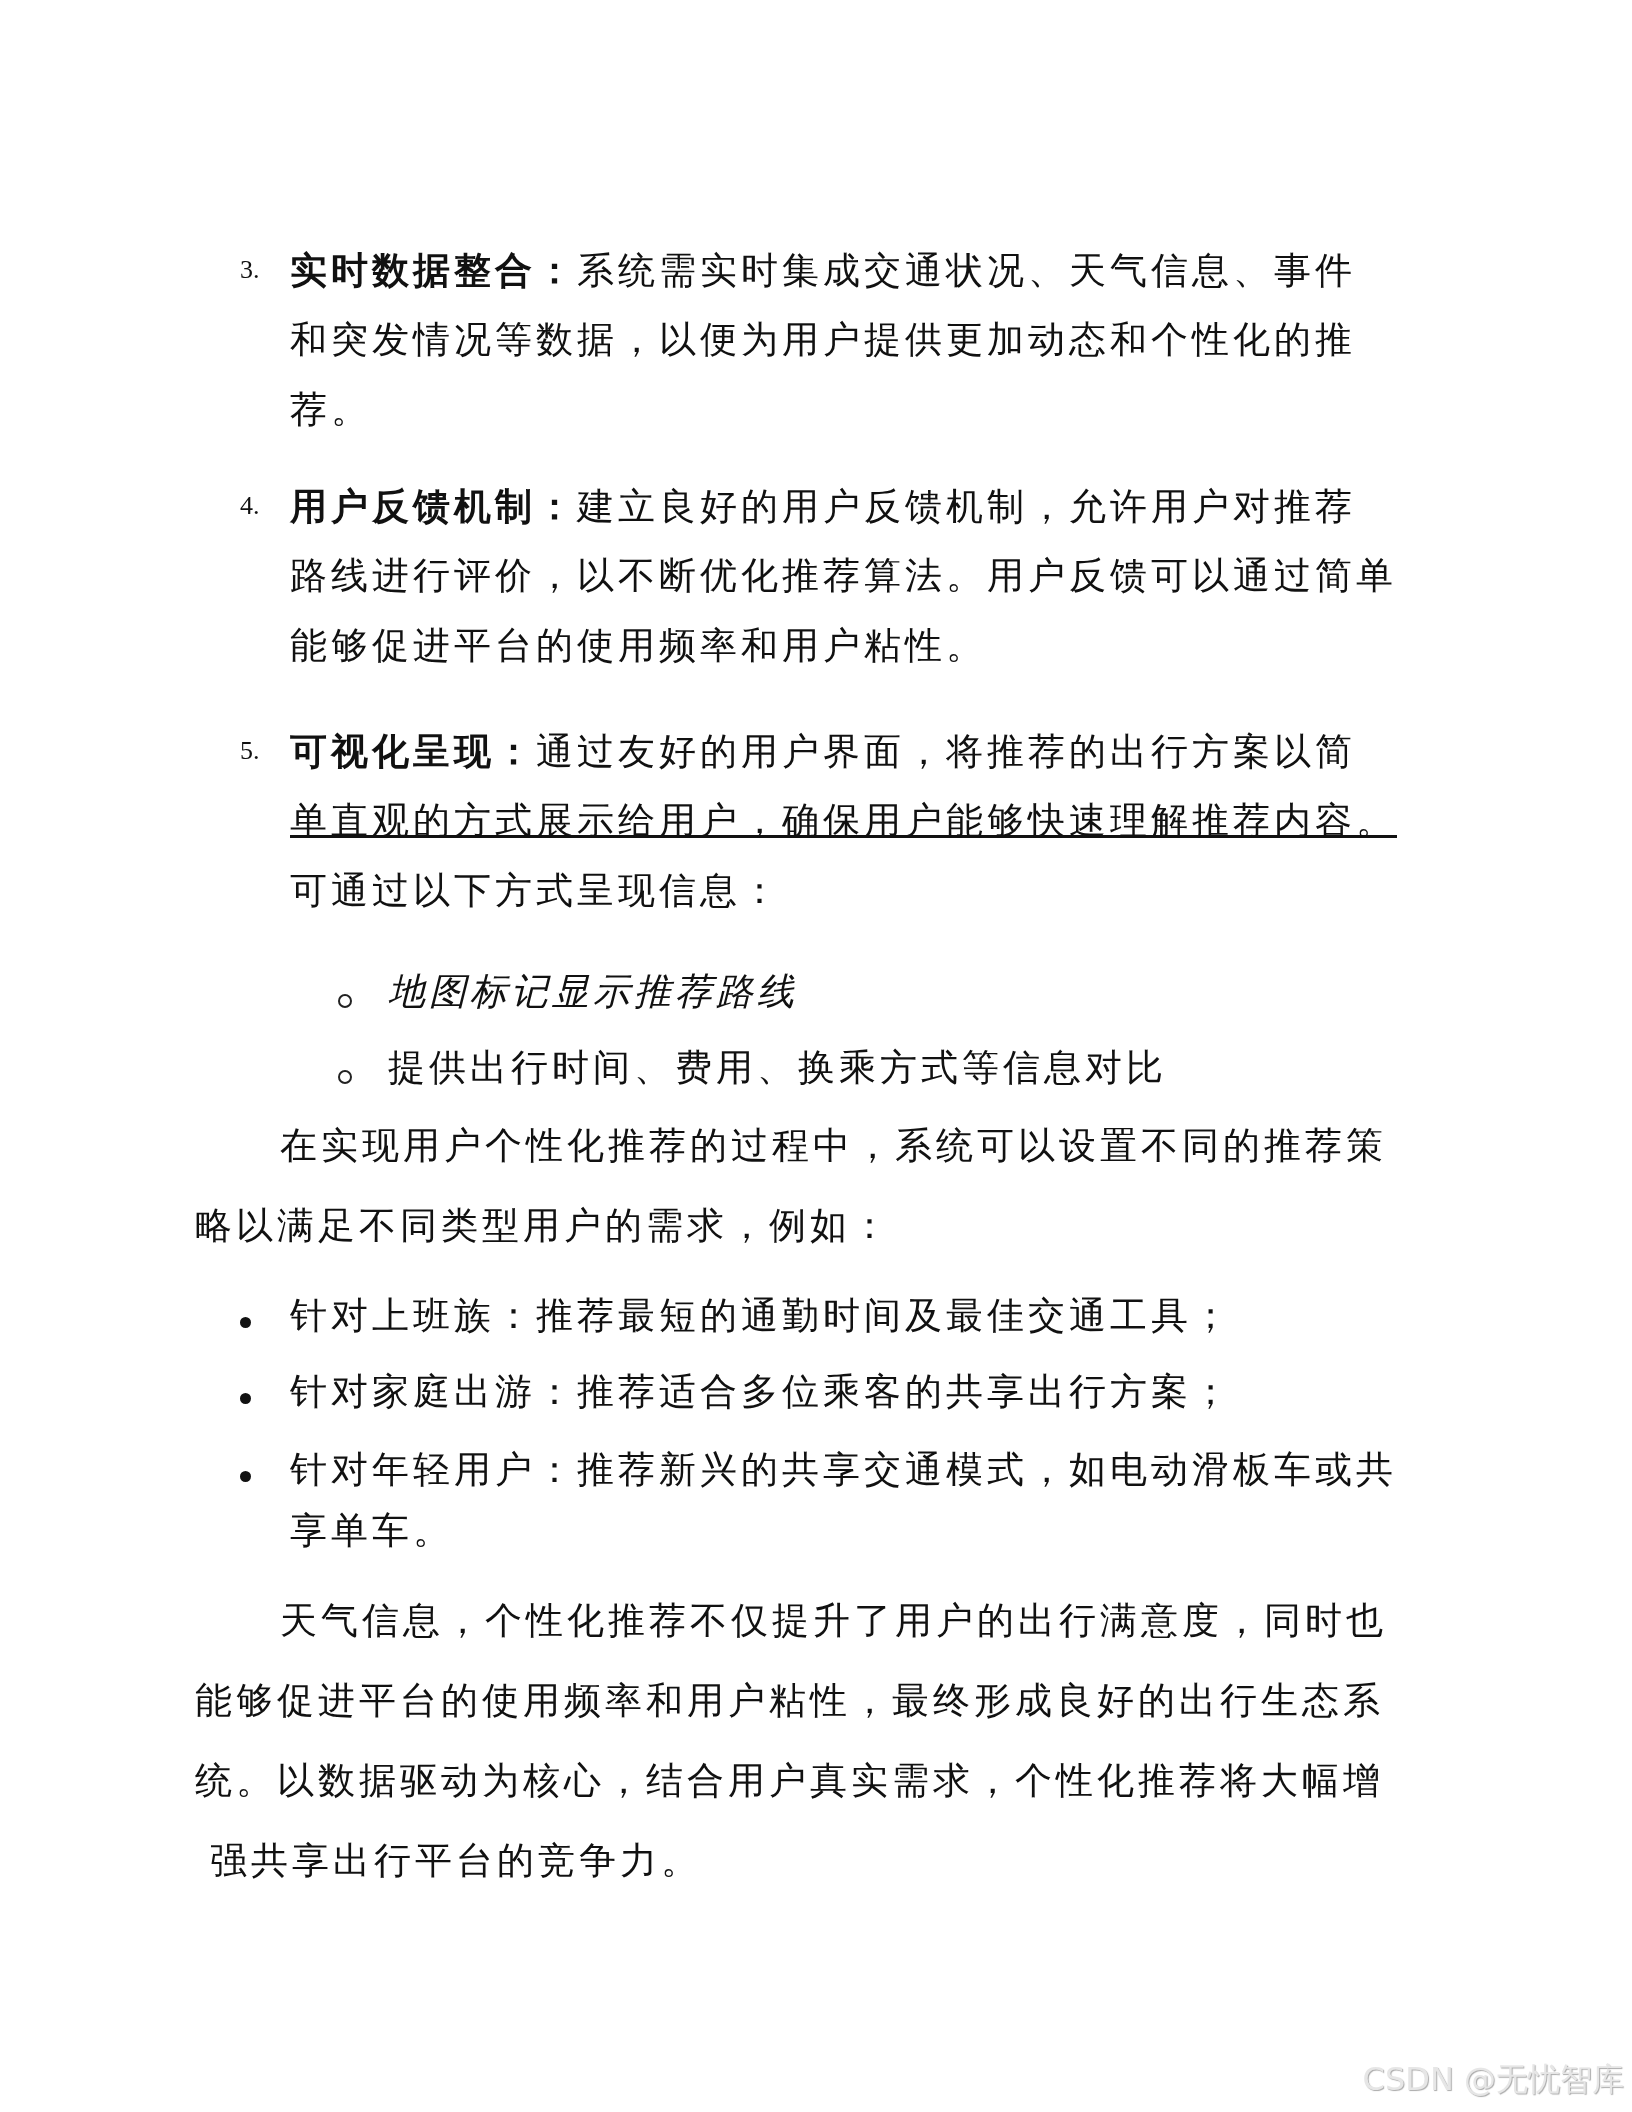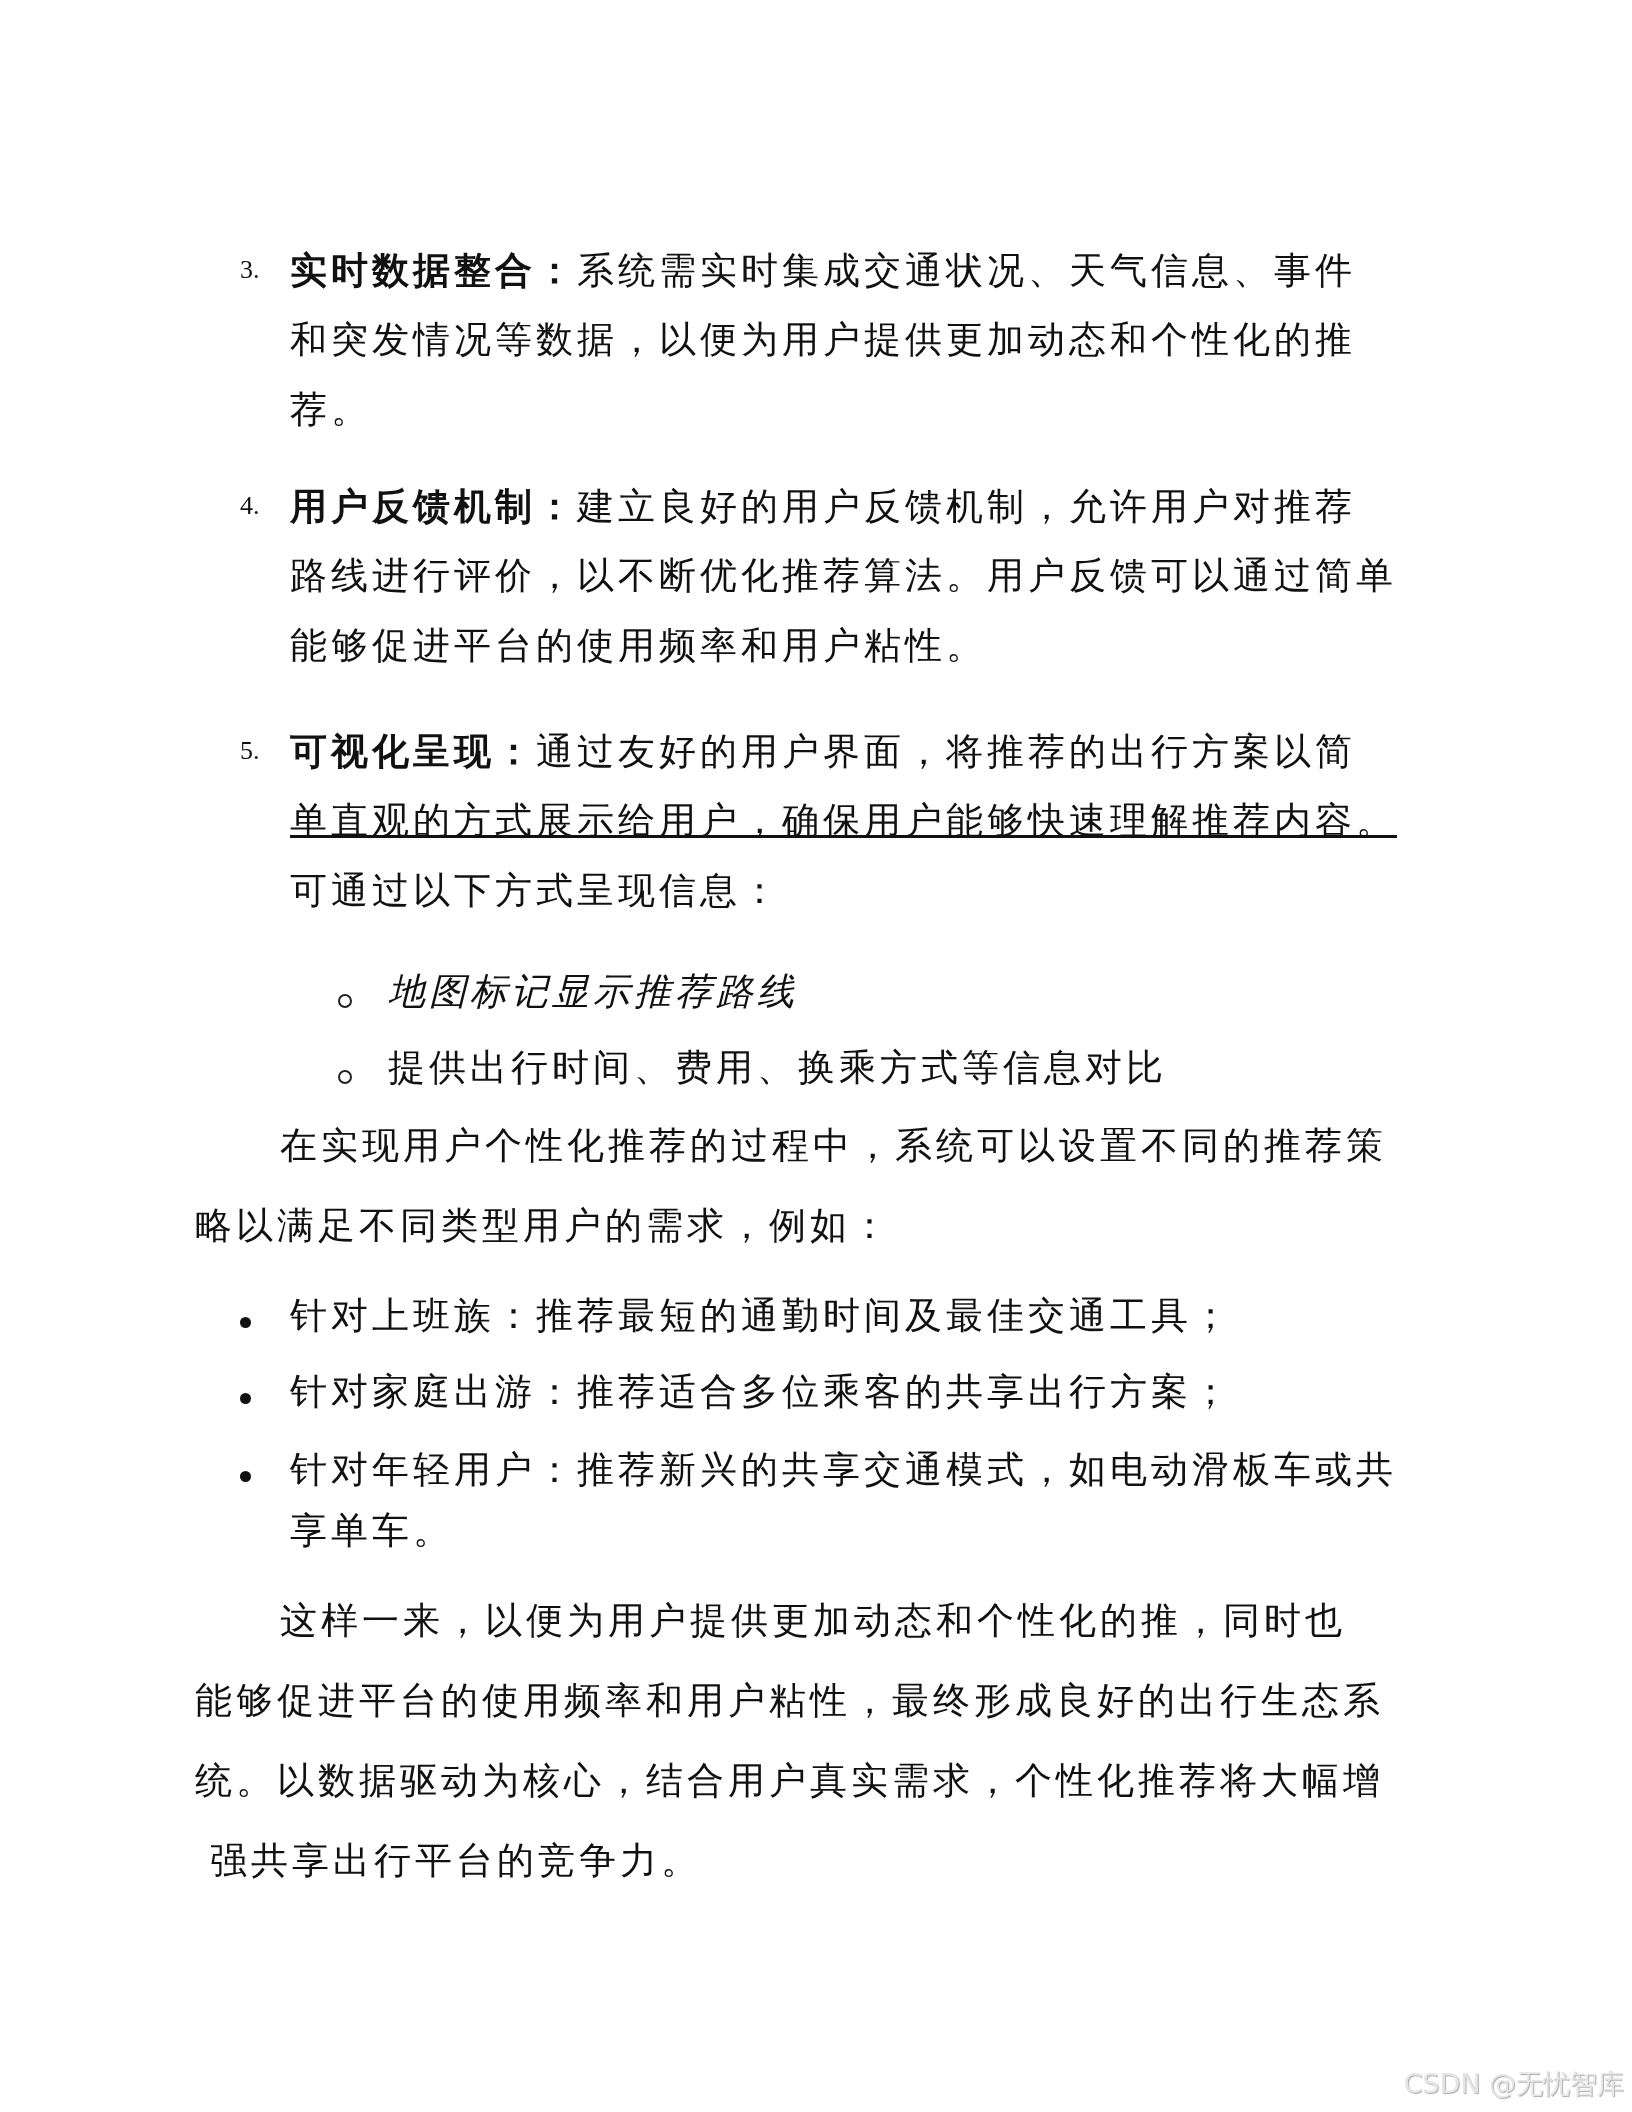--- a/index.html
+++ b/index.html
@@ -3,21 +3,21 @@
 <meta charset="utf-8">
 <style>
   html, body { margin:0; padding:0; background:#ffffff; }
   body { width:1632px; height:2112px; position:relative; overflow:hidden;
          font-family: "DejaVu Serif", "Liberation Serif", serif; color:#111; }
   .line { position:absolute; font-size:37px; line-height:48px; white-space:nowrap; letter-spacing:4px; }
   .num { position:absolute; font-size:26px; line-height:48px; font-family:"Liberation Serif", serif; }
   .bold { font-weight:bold; }
   .dot { position:absolute; width:11px; height:11px; border-radius:50%; background:#111; }
   .circ { position:absolute; width:10px; height:10px; border-radius:50%; border:2px solid #222; }
-  .wm { position:absolute; right:8px; bottom:10px; font-family:"DejaVu Sans", sans-serif; font-size:27px;
+  .wm { position:absolute; right:8px; bottom:10px; font-family:"DejaVu Sans", sans-serif; font-size:32px;
         color:#e6e6e6; text-shadow: 1px 1px 1px #aaa; letter-spacing:0; }
 </style>
 </head>
 <body>
 
 <div>
   <span class="num" style="left:240px; top:246px;">3.</span>
   <div class="line" style="left:290px; top:246px;"><span class="bold">实时数据整合：</span><span>系统需实时集成交通状况、天气信息、事件</span></div>
   <div class="line" style="left:290px; top:316px;">和突发情况等数据，以便为用户提供更加动态和个性化的推</div>
   <div class="line" style="left:290px; top:386px;">荐。</div>
@@ -53,19 +53,19 @@
   <span class="dot" style="left:240px; top:1317px;"></span>
   <div class="line" style="left:290px; top:1292px;">针对上班族：推荐最短的通勤时间及最佳交通工具；</div>
   <span class="dot" style="left:240px; top:1393px;"></span>
   <div class="line" style="left:290px; top:1368px;">针对家庭出游：推荐适合多位乘客的共享出行方案；</div>
   <span class="dot" style="left:240px; top:1471px;"></span>
   <div class="line" style="left:290px; top:1446px;">针对年轻用户：推荐新兴的共享交通模式，如电动滑板车或共</div>
   <div class="line" style="left:290px; top:1507px;text-align:center;">享单车。</div>
 </div>
 
 <div>
-  <div class="line" style="left:280px; top:1597px;">这样一来，以便为用户提供更加动态和个性化的推，同时也</div>
+  <div class="line" style="left:280px; top:1597px;">天气信息，个性化推荐不仅提升了用户的出行满意度，同时也</div>
   <div class="line" style="left:195px; top:1677px;">能够促进平台的使用频率和用户粘性，最终形成良好的出行生态系</div>
   <div class="line" style="left:195px; top:1757px;">统。以数据驱动为核心，结合用户真实需求，个性化推荐将大幅增</div>
   <div class="line" style="left:195px; top:1837px;margin-left:15px;">强共享出行平台的竞争力。</div>
 </div>
 
 <div class="wm">CSDN @无忧智库</div>
 
 </body></html>

